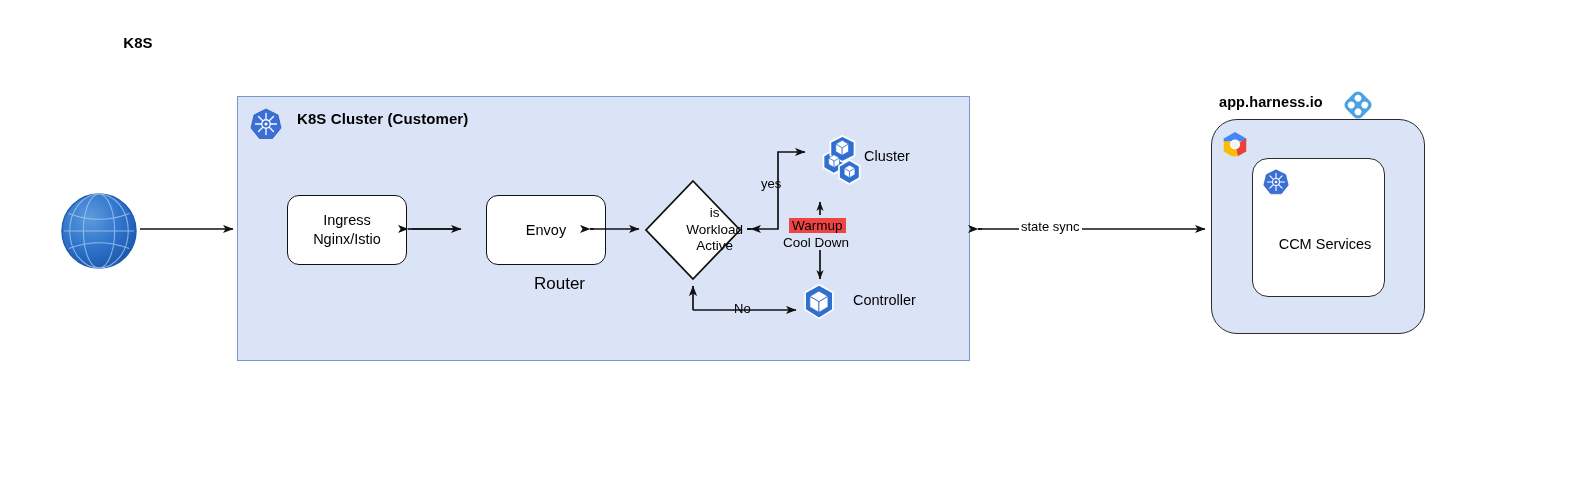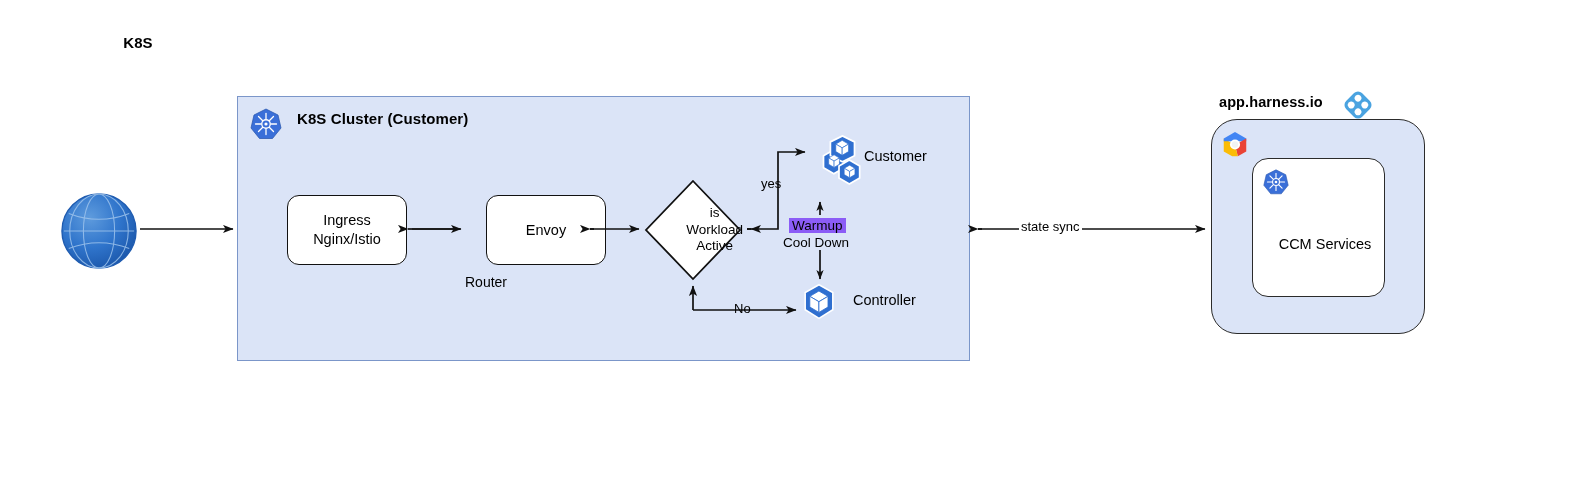--- a/index.html
+++ b/index.html
@@ -16,35 +16,35 @@
   .cluster-box{left:237px;top:96px;width:733px;height:265px;
        background:#dbe4f7;border:1.6px solid #7b96c9;box-sizing:border-box;}
   .cluster-label{left:297px;top:110px;font-size:15px;font-weight:bold;letter-spacing:.1px;}
 
   
   .nodebox{background:#ffffff;border:1.7px solid #111;border-radius:12px;
            box-sizing:border-box;display:flex;align-items:center;justify-content:center;
            text-align:center;font-size:14.5px;line-height:1.3;}
   .ingress{left:287px;top:195px;width:120px;height:70px;}
   .envoy{left:486px;top:195px;width:120px;height:70px;}
-  .routerlbl{left:465px;top:274px;width:120px;text-align:left;font-size:14px;}
+  .routerlbl{left:465px;top:274px;width:120px;text-align:right;font-size:17px;}
 
   
   .diamond-wrap{left:643px;top:178px;width:100px;height:104px;}
   .diamond-wrap svg{display:block;}
   .diamond-txt{left:643px;top:178px;width:100px;height:104px;display:flex;
        align-items:center;justify-content:flex-end;text-align:center;
        font-size:13.5px;line-height:1.22;pointer-events:none;}
 
   
   .edge-lbl{font-size:13px;}
   .yes-lbl{left:761px;top:176px;}
   .no-lbl{left:734px;top:301px;}
   .statesync-lbl{left:1019px;top:219px;font-size:13px;background:#fff;padding:0 2px;}
-  .warmup-lbl{left:789px;top:218px;font-size:13.5px;background:#8b5cf6;padding:0 3px;}
+  .warmup-lbl{left:789px;top:218px;font-size:13.5px;background:#ef4444;padding:0 3px;}
   .cooldown-lbl{left:783px;top:235px;font-size:13.5px;}
 
   .services-lbl{left:864px;top:148px;font-size:14.5px;}
   .controller-lbl{left:853px;top:292px;font-size:14.5px;}
 
   
   .harness-lbl{left:1219px;top:94px;font-size:14.5px;font-weight:bold;letter-spacing:.1px;}
   .harness-outer{left:1211px;top:119px;width:214px;height:215px;
        background:#dbe4f7;border:1.6px solid #2b2b2b;border-radius:26px;box-sizing:border-box;}
   .harness-inner{left:1252px;top:158px;width:133px;height:139px;
@@ -162,21 +162,21 @@
           <polygon points="26,9 14,16 14,30 26,23" fill="#ffffff" stroke="#2f6fd0" stroke-width="1.4"></polygon>
         </g>
         <g transform="translate(31,5) scale(0.62)">
           <polygon points="14,2 26,9 14,16 2,9" fill="#ffffff" stroke="#2f6fd0" stroke-width="1.3"></polygon>
           <polygon points="2,9 14,16 14,30 2,23" fill="#ffffff" stroke="#2f6fd0" stroke-width="1.3"></polygon>
           <polygon points="26,9 14,16 14,30 26,23" fill="#ffffff" stroke="#2f6fd0" stroke-width="1.3"></polygon>
         </g>
       </g>
     </svg>
   </div>
-  <div class="abs services-lbl">Customer</div>
+  <div class="abs services-lbl">Cluster</div>
 
   <div class="abs i-controller">
     <svg viewBox="0 0 44 44" width="38" height="38">
       <polygon points="22,2 38,11 38,31 22,41 6,31 6,11" fill="#2f6fd0" stroke="#ffffff" stroke-width="1.8"></polygon>
       <g transform="translate(9.5,8) scale(0.62)">
         <polygon points="20,2 37,12 20,22 3,12" fill="#ffffff" stroke="#2f6fd0" stroke-width="1.6"></polygon>
         <polygon points="3,12 20,22 20,42 3,32" fill="#ffffff" stroke="#2f6fd0" stroke-width="1.6"></polygon>
         <polygon points="37,12 20,22 20,42 37,32" fill="#ffffff" stroke="#2f6fd0" stroke-width="1.6"></polygon>
       </g>
     </svg>

